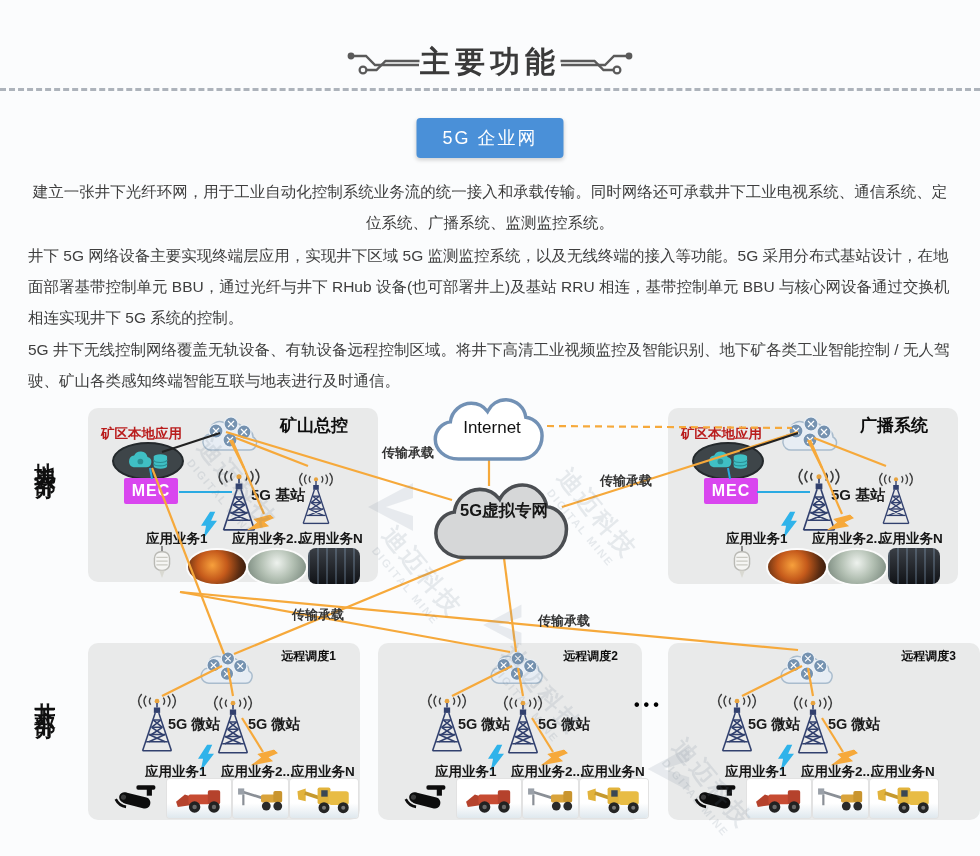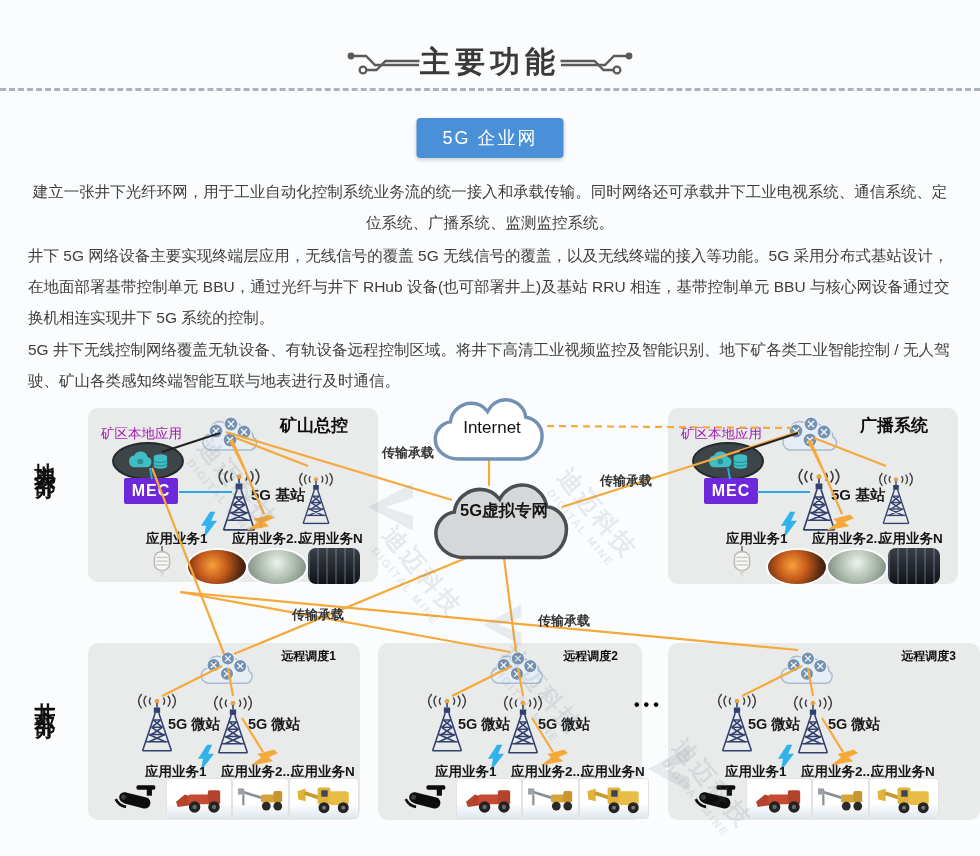--- a/index.html
+++ b/index.html
@@ -24,25 +24,25 @@
   #boxA{left:88px;top:408px;width:290px;height:174px;}
   #boxB{left:668px;top:408px;width:290px;height:176px;}
   #rd1{left:88px;top:643px;width:272px;height:177px;}
   #rd2{left:378px;top:643px;width:264px;height:177px;}
   #rd3{left:668px;top:643px;width:312px;height:177px;}
   .gbox *{position:absolute;}
   .s-title{right:30px;top:6px;font-size:17px;font-weight:800;color:#0d0d0d;z-index:3;}
   .u-title{right:24px;top:5px;font-size:12px;font-weight:800;color:#0d0d0d;z-index:3;}
   .s-cluster{left:112px;top:6px;width:58px;height:40px;z-index:3;}
   .u-cluster{left:110px;top:6px;width:56px;height:38px;z-index:3;}
-  .s-lalabel{left:13px;top:17px;font-size:13.5px;font-weight:400;color:#a21caf;z-index:3;text-align:center;}
+  .s-lalabel{left:13px;top:17px;font-size:13.5px;font-weight:700;color:#b91c1c;z-index:3;text-align:center;}
   .s-ellipse{left:24px;top:34px;width:68px;height:34px;background:#3e4549;border:2px solid #24292c;border-radius:50%;
              display:flex;align-items:center;justify-content:center;z-index:3;}
   .s-ellipse svg{position:static;}
-  .s-mec{left:36px;top:70px;width:54px;height:26px;background:#6d28d9;color:#fff;font-weight:800;font-size:16px;
+  .s-mec{left:36px;top:70px;width:54px;height:26px;background:#d946ef;color:#fff;font-weight:800;font-size:16px;
          display:flex;align-items:center;justify-content:center;letter-spacing:1px;border-radius:2px;z-index:3;}
   .s-tower1{left:122px;top:56px;width:58px;height:68px;z-index:3;}
   .s-tower2{left:204px;top:60px;width:48px;height:58px;z-index:3;}
   .s-stlabel{left:163px;top:78px;font-size:15px;font-weight:600;color:#1a1a1a;z-index:4;}
   .u-tower1{left:42px;top:46px;width:54px;height:64px;z-index:3;}
   .u-tower2{left:118px;top:48px;width:54px;height:64px;z-index:3;}
   .u-lbl1{left:80px;top:72px;font-size:14.5px;font-weight:600;color:#1a1a1a;z-index:4;}
   .u-lbl2{left:160px;top:72px;font-size:14.5px;font-weight:600;color:#1a1a1a;z-index:4;}
   .boltb{width:16px;height:30px;z-index:4;}
   .bolty{width:28px;height:28px;transform:rotate(42deg);z-index:4;}
@@ -205,21 +205,21 @@
     <div class="page-title">主要功能</div>
     <svg class="deco flip">
         <use href="#sym-deco"></use>
       </svg>
   </div>
   <div class="dash-sep"></div>
   <div class="badge" style="background:#4a90d8">5G 企业网</div>
 
   <div class="intro">
     <p id="p1">建立一张井下光纤环网，用于工业自动化控制系统业务流的统一接入和承载传输。同时网络还可承载井下工业电视系统、通信系统、定位系统、广播系统、监测监控系统。</p>
-    <p id="p2">井下 5G 网络设备主要实现终端层应用，无线信号的覆盖 5G 无线信号的覆盖，以及无线终端的接入等功能。5G 采用分布式基站设计，在地面部署基带控制单元 BBU，通过光纤与井下 RHub 设备(也可部署井上)及基站 RRU 相连，基带控制单元 BBU 与核心网设备通过交换机相连实现井下 5G 系统的控制。</p>
+    <p id="p2">井下 5G 网络设备主要实现终端层应用，实现井下区域 5G 监测监控系统，以及无线终端的接入等功能。5G 采用分布式基站设计，在地面部署基带控制单元 BBU，通过光纤与井下 RHub 设备(也可部署井上)及基站 RRU 相连，基带控制单元 BBU 与核心网设备通过交换机相连实现井下 5G 系统的控制。</p>
     <p id="p3">5G 井下无线控制网络覆盖无轨设备、有轨设备远程控制区域。将井下高清工业视频监控及智能识别、地下矿各类工业智能控制 / 无人驾驶、矿山各类感知终端智能互联与地表进行及时通信。</p>
   </div>
 
   <div class="vlabel" id="surface-label">地表部分</div>
   <div class="vlabel" id="underground-label">井下部分</div>
 
   <svg id="lines">
     <g stroke="#f6a93b" stroke-width="2.2" fill="none">
       <path d="M226 432 L452 500"></path>
       <path d="M489 453 L489 486"></path>

